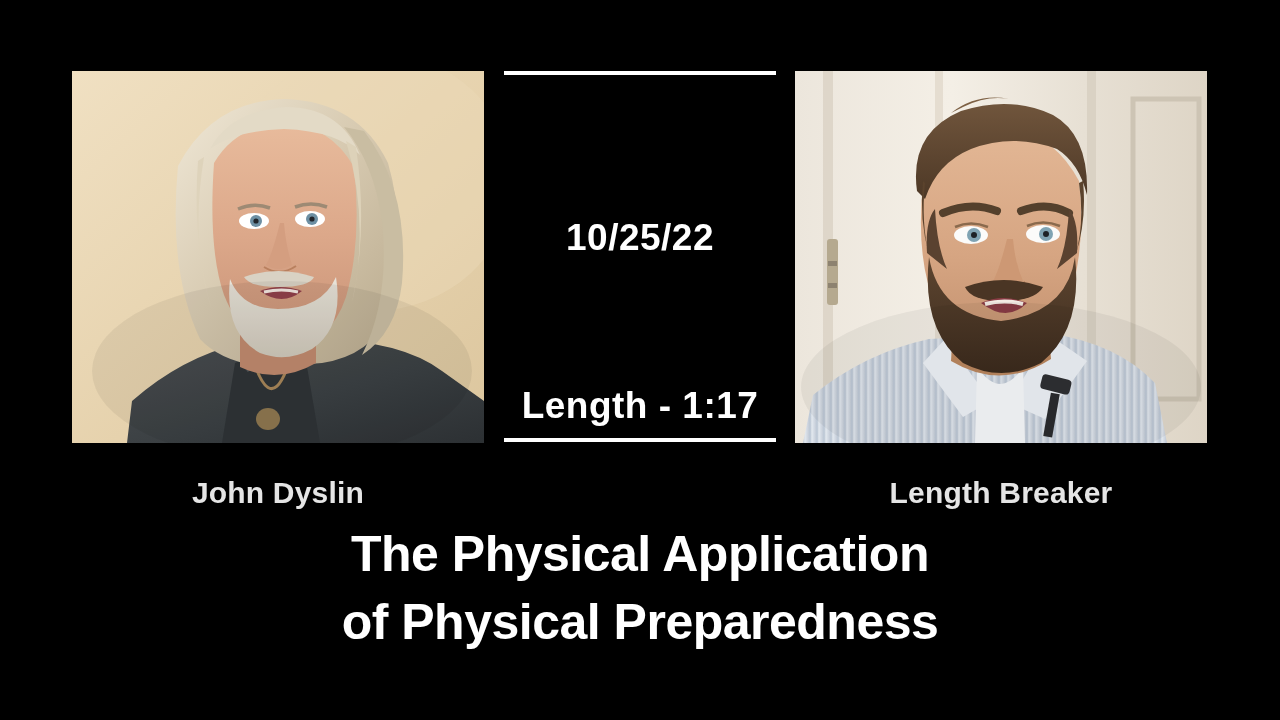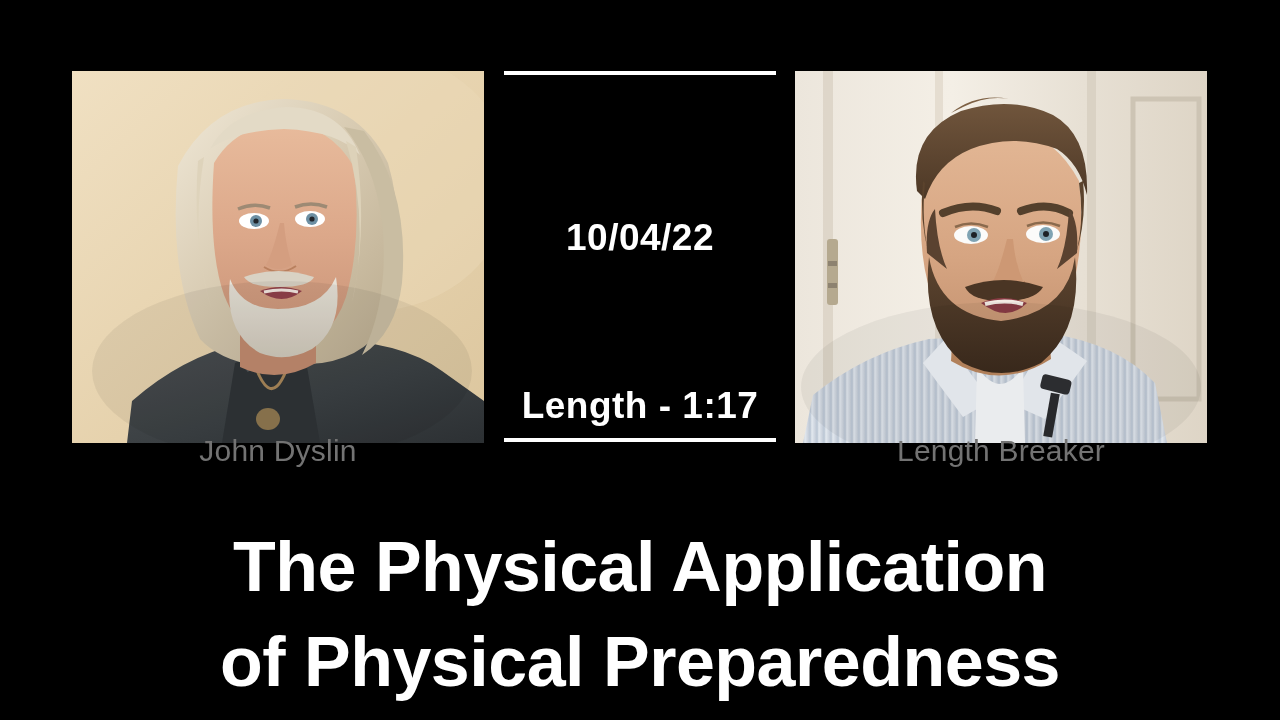--- a/index.html
+++ b/index.html
@@ -58,46 +58,46 @@
     letter-spacing: 0.5px;
     line-height: 1;
     white-space: nowrap;
   }
   #date-text   { top: 148px; }
   #length-text { top: 316px; }
 
   
   .caption {
     position: absolute;
-    top: 434px;
+    top: 476px;
     width: 412px;
     text-align: center;
-    color: #737373;
-    font-weight: normal;
+    color: #e5e5e5;
+    font-weight: bold;
     font-size: 30px;
     letter-spacing: 0.2px;
     line-height: 1.1;
     white-space: nowrap;
   }
   #caption-left  { left: 72px; }
   #caption-right { left: 795px; }
 
   
   #title-block {
     position: absolute;
     left: 0;
     top: 520px;
     width: 1280px;
     text-align: center;
     color: #ffffff;
   }
   .title-line {
     display: block;
     font-weight: bold;
-    font-size: 70px;
+    font-size: 50px;
     line-height: 1.36;
     letter-spacing: -0.5px;
     white-space: nowrap;
   }
 </style>
 </head>
 <body>
 
 <div id="stage">
 
@@ -168,21 +168,21 @@
 
       <path d="M188 220 Q208 212 230 220 Q210 236 188 220 Z" fill="#90404a"></path>
       <path d="M192 221 Q210 217 226 221" stroke="#f2e6df" stroke-width="3" fill="none"></path>
 
       <ellipse cx="210" cy="300" rx="190" ry="90" fill="#000" opacity="0.06"></ellipse>
     </svg>
   </div>
 
   <div id="center-panel">
     <div class="rule" id="rule-top"></div>
-    <div class="panel-text" id="date-text">10/04/22</div>
+    <div class="panel-text" id="date-text">10/25/22</div>
     <div class="panel-text" id="length-text">Length - 1:17</div>
     <div class="rule" id="rule-bottom"></div>
   </div>
 
   <div class="photo" id="photo-right">
     <svg viewBox="0 0 412 372" preserveAspectRatio="xMidYMid slice">
       <defs>
         <linearGradient id="bgR" x1="0" y1="0" x2="1" y2="0">
           <stop offset="0%" stop-color="#ece6dc"></stop>
           <stop offset="38%" stop-color="#f4efe6"></stop>

